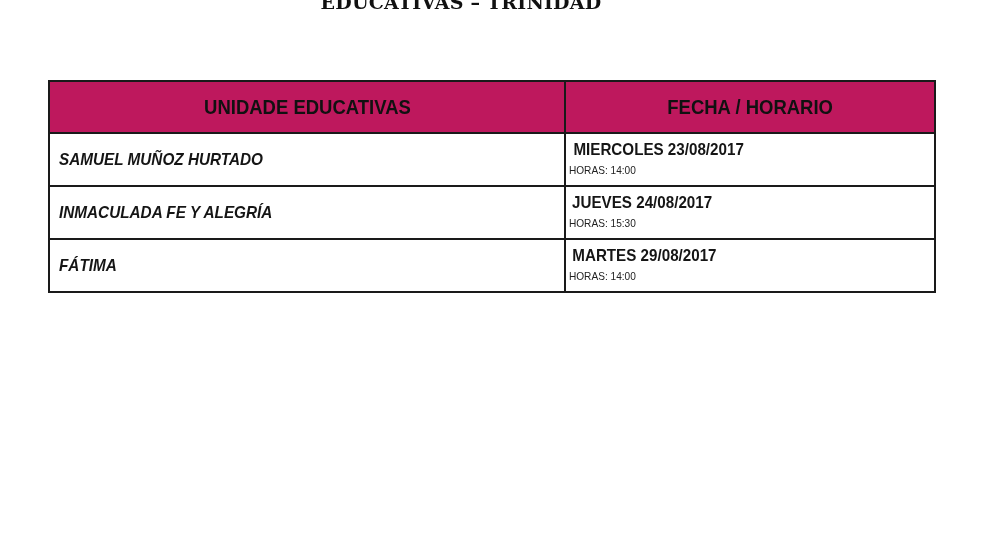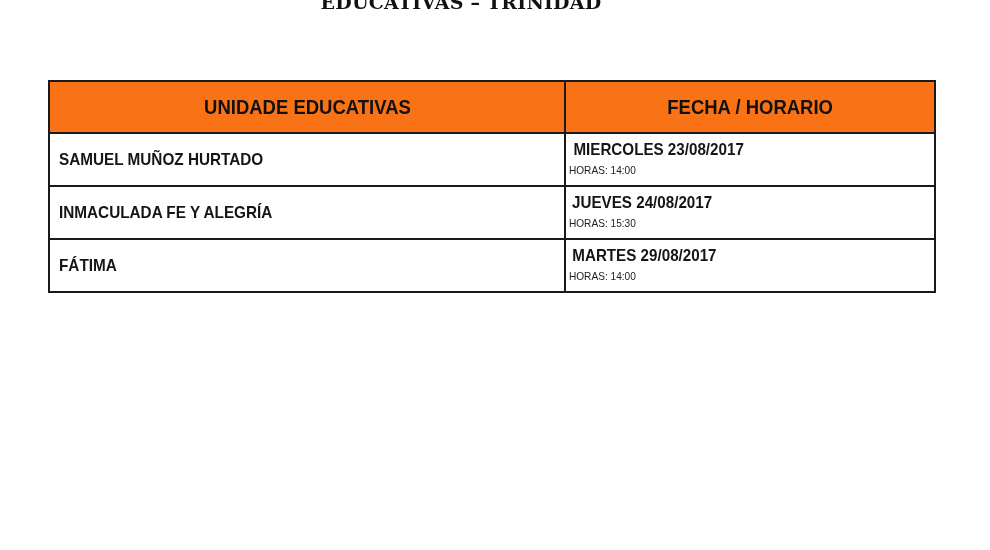--- a/index.html
+++ b/index.html
@@ -12,29 +12,29 @@
   table.schedule {
     position: absolute; left: 48px; top: 80px;
     border-collapse: collapse; table-layout: fixed;
     width: 886px;
     font-family: "Liberation Sans", sans-serif;
   }
   table.schedule td, table.schedule th {
     border: 2px solid #1a1a1a; padding: 0;
   }
   th {
-    background: #f97316; height: 50px;
+    background: #be185d; height: 50px;
     font-size: 21px; font-weight: bold; color: #111;
     text-align: center; vertical-align: middle;
     transform-origin: center;
   }
   th span { display: inline-block; transform: scaleX(0.88); }
   td.name {
     height: 51px; padding-left: 9px !important;
-    font-size: 17px; font-weight: bold; color: #151515; vertical-align: middle;
+    font-size: 17px; font-weight: bold; color: #151515; vertical-align: middle; font-style: italic;
   }
   td.name span { display: inline-block; transform: scaleX(0.9); transform-origin: left center; }
   td.when { text-align: left; vertical-align: middle; color: #151515; }
   .date { font-size: 16.5px; font-weight: bold; line-height: 21px; display: block; }
   .date span, .hour span { display: inline-block; transform: scaleX(0.92); }
   .hour { font-size: 11px; line-height: 20px; display: block; color: #222; }
 </style>
 </head>
 <body>
 

